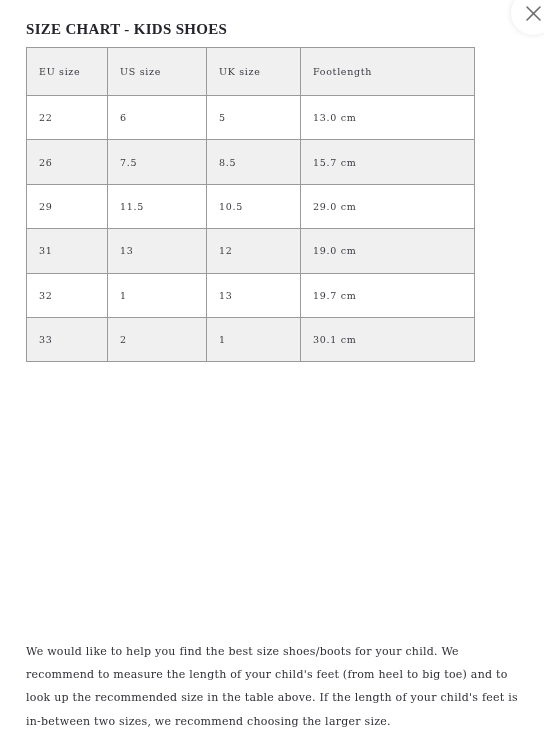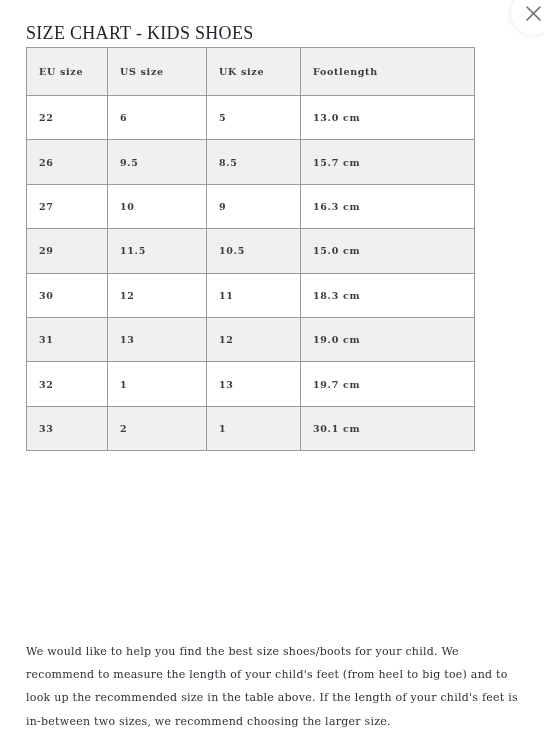--- a/index.html
+++ b/index.html
@@ -40,44 +40,44 @@
     padding: 0;
     z-index: 5;
   }
   .close-btn svg { display: block; }
 
   
   .chart-title {
     position: absolute;
     left: 26px;
     top: 11px;
-    font-size: 18px;
+    font-size: 15px;
     letter-spacing: 0.3px;
-    font-weight: 400;
+    font-weight: 700;
     color: #24242c;
     white-space: nowrap;
     font-family: "Liberation Serif", "DejaVu Serif", serif;
   }
 
   
   .size-table {
     position: absolute;
     left: 26px;
     top: 47px;
     width: 448px;
     border-collapse: collapse;
     table-layout: fixed;
     font-size: 9.5px;
   }
   .size-table th,
   .size-table td {
     border: 1px solid #9a9a9a;
     text-align: left;
     padding: 0 0 0 12px;
-    font-weight: 700;
+    font-weight: 400;
     color: #3a3a42;
     letter-spacing: 0.7px;
     font-family: "DejaVu Serif", "Liberation Serif", serif;
     overflow: hidden;
     white-space: nowrap;
   }
   .size-table th {
     height: 47px;
     background: #f0f0f0;
     font-size: 9.5px;
@@ -140,41 +140,29 @@
     </thead>
     <tbody>
       <tr>
         <td>22</td>
         <td>6</td>
         <td>5</td>
         <td>13.0 cm</td>
       </tr>
       <tr>
         <td>26</td>
-        <td>9.5</td>
+        <td>7.5</td>
         <td>8.5</td>
         <td>15.7 cm</td>
-      </tr>
-      <tr>
-        <td>27</td>
-        <td>10</td>
-        <td>9</td>
-        <td>16.3 cm</td>
       </tr>
       <tr>
         <td>29</td>
         <td>11.5</td>
         <td>10.5</td>
-        <td>15.0 cm</td>
-      </tr>
-      <tr>
-        <td>30</td>
-        <td>12</td>
-        <td>11</td>
-        <td>18.3 cm</td>
+        <td>29.0 cm</td>
       </tr>
       <tr>
         <td>31</td>
         <td>13</td>
         <td>12</td>
         <td>19.0 cm</td>
       </tr>
       <tr>
         <td>32</td>
         <td>1</td>

